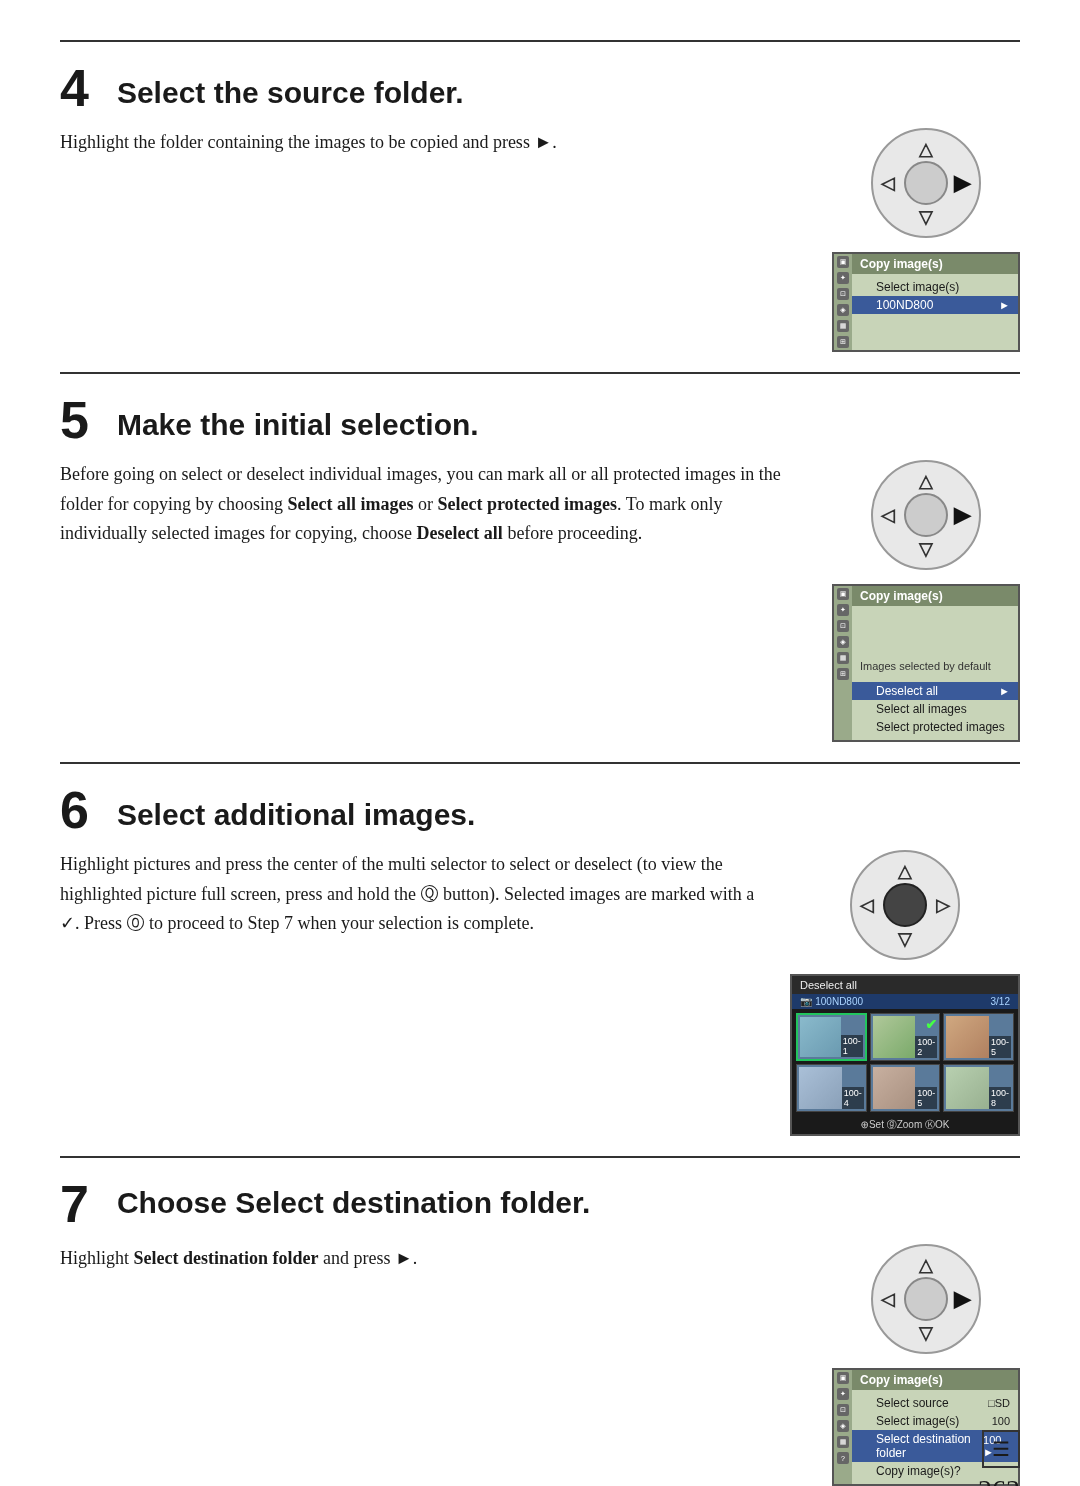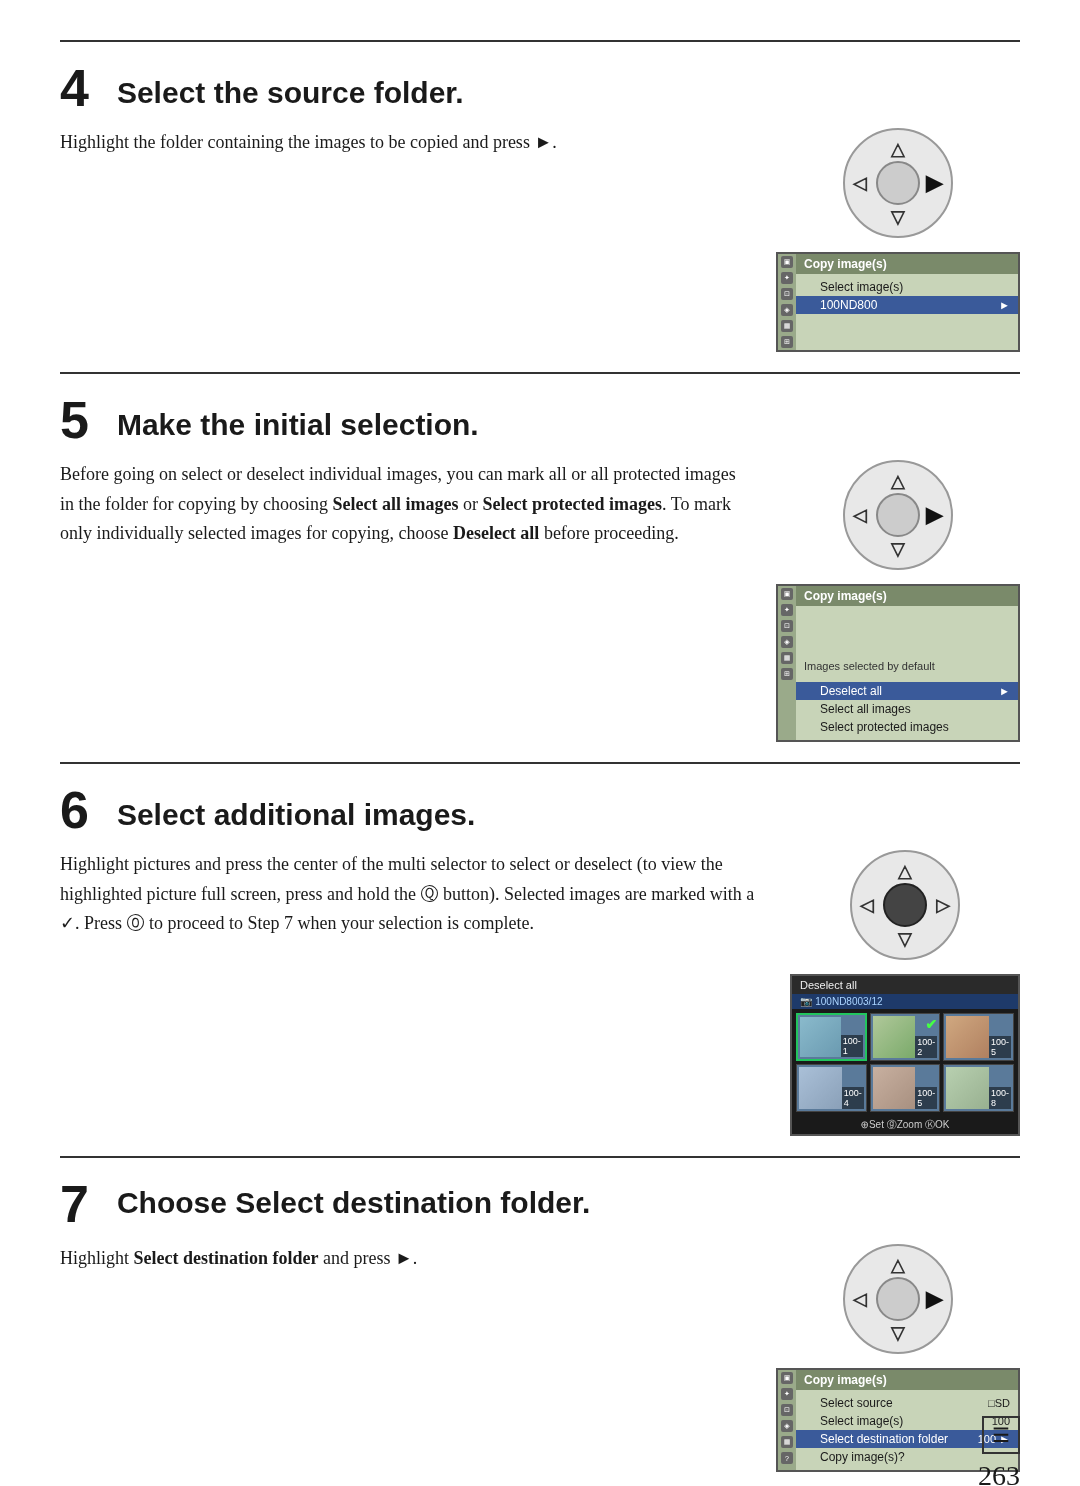--- a/index.html
+++ b/index.html
@@ -122,37 +122,36 @@
 
     .dial-arrow-active {
       color: #111;
       font-size: 22px;
     }
 
     
     .lcd-screen {
       background: #c8d4b8;
       border: 2px solid #555;
-      width: 244px;
+      width: 188px;
       font-family: Arial, sans-serif;
       font-size: 12px;
       overflow: hidden;
     }
 
     .lcd-titlebar {
       background: #7a8a6a;
       color: #fff;
       padding: 3px 8px;
       font-size: 12px;
       font-weight: bold;
     }
 
     .lcd-body {
       padding: 4px 0;
-      text-align: right;
     }
 
     .lcd-row {
       padding: 2px 8px 2px 24px;
       color: #1a1a1a;
       font-size: 12px;
       position: relative;
       display: flex;
       justify-content: space-between;
       align-items: center;
@@ -216,20 +215,21 @@
       justify-content: space-between;
       align-items: center;
     }
 
     .thumb-grid-subheader {
       background: #1e3a6a;
       color: #aad4ff;
       font-size: 10px;
       padding: 2px 8px;
       display: flex;
+      justify-content: space-between;
     }
 
     .thumb-grid {
       display: grid;
       grid-template-columns: repeat(3, 1fr);
       gap: 3px;
       padding: 4px;
       background: #1a1a1a;
     }
 

